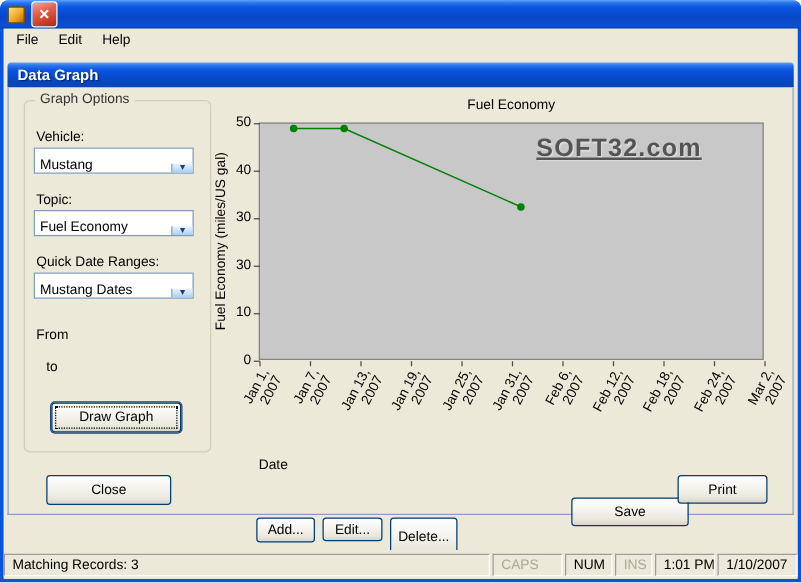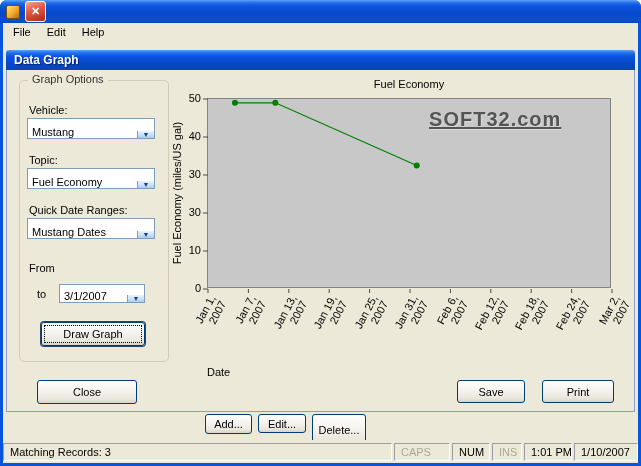--- a/index.html
+++ b/index.html
@@ -172,24 +172,20 @@
 
         <span class="fld-label" style="left:22px;top:134px">Quick Date Ranges:</span>
         <div class="combo" style="left:20px;top:148px;width:128px">
           <span class="val">Mustang Dates</span>
           <span class="drop">▼</span>
         </div>
 
         <span class="fld-label" style="left:22px;top:192px">From</span>
 
         <span class="fld-label" style="left:30px;top:218px">to</span>
-        <div class="combo small" style="left:52px;top:214px;width:86px">
-          <span class="val">3/1/2007</span>
-          <span class="drop">▼</span>
-        </div>
 
         <button class="xp-btn default" style="left:34px;top:252px;width:104px;height:24px">Draw Graph</button>
         <button class="xp-btn" style="left:30px;top:310px;width:100px;height:24px">Close</button>
 
         <div class="chart-title">Fuel Economy</div>
         <div class="y-axis-title">Fuel Economy (miles/US gal)</div>
 
         <div id="plot" style="background: rgb(200, 200, 200);">
           <svg id="chart-svg" width="404" height="190">
               <line x1="0" x2="0" y1="190" y2="194" stroke="#4a4a4a"></line>
@@ -212,21 +208,21 @@
               <polyline points="26.933333333333334,3.8000000000000114 67.33333333333333,3.8000000000000114 208.73333333333335,66.5" fill="none" stroke="#008000" stroke-width="1.2"></polyline>
               <circle cx="26.933333333333334" cy="3.8000000000000114" r="3" fill="#008000"></circle>
               <circle cx="67.33333333333333" cy="3.8000000000000114" r="3" fill="#008000"></circle>
               <circle cx="208.73333333333335" cy="66.5" r="3" fill="#008000"></circle>
             </svg>
           <div class="watermark">SOFT32.com</div>
         </div>
 
         <div class="x-axis-title">Date</div>
 
-        <button class="xp-btn" style="left:450px;top:310px;width:68px;height:23px">Save</button>
+        <button class="xp-btn" style="left:450px;top:328px;width:94px;height:23px">Save</button>
         <button class="xp-btn" style="left:535px;top:310px;width:72px;height:23px">Print</button>
       <div class="x-tick-label" style="left: 100px; top: 223px;">Jan 1,
 2007</div>
           <div class="x-tick-label" style="left: 140.4px; top: 223px;">Jan 7,
 2007</div>
           <div class="x-tick-label" style="left: 180.8px; top: 223px;">Jan 13,
 2007</div>
           <div class="x-tick-label" style="left: 221.2px; top: 223px;">Jan 19,
 2007</div>
           <div class="x-tick-label" style="left: 261.6px; top: 223px;">Jan 25,

